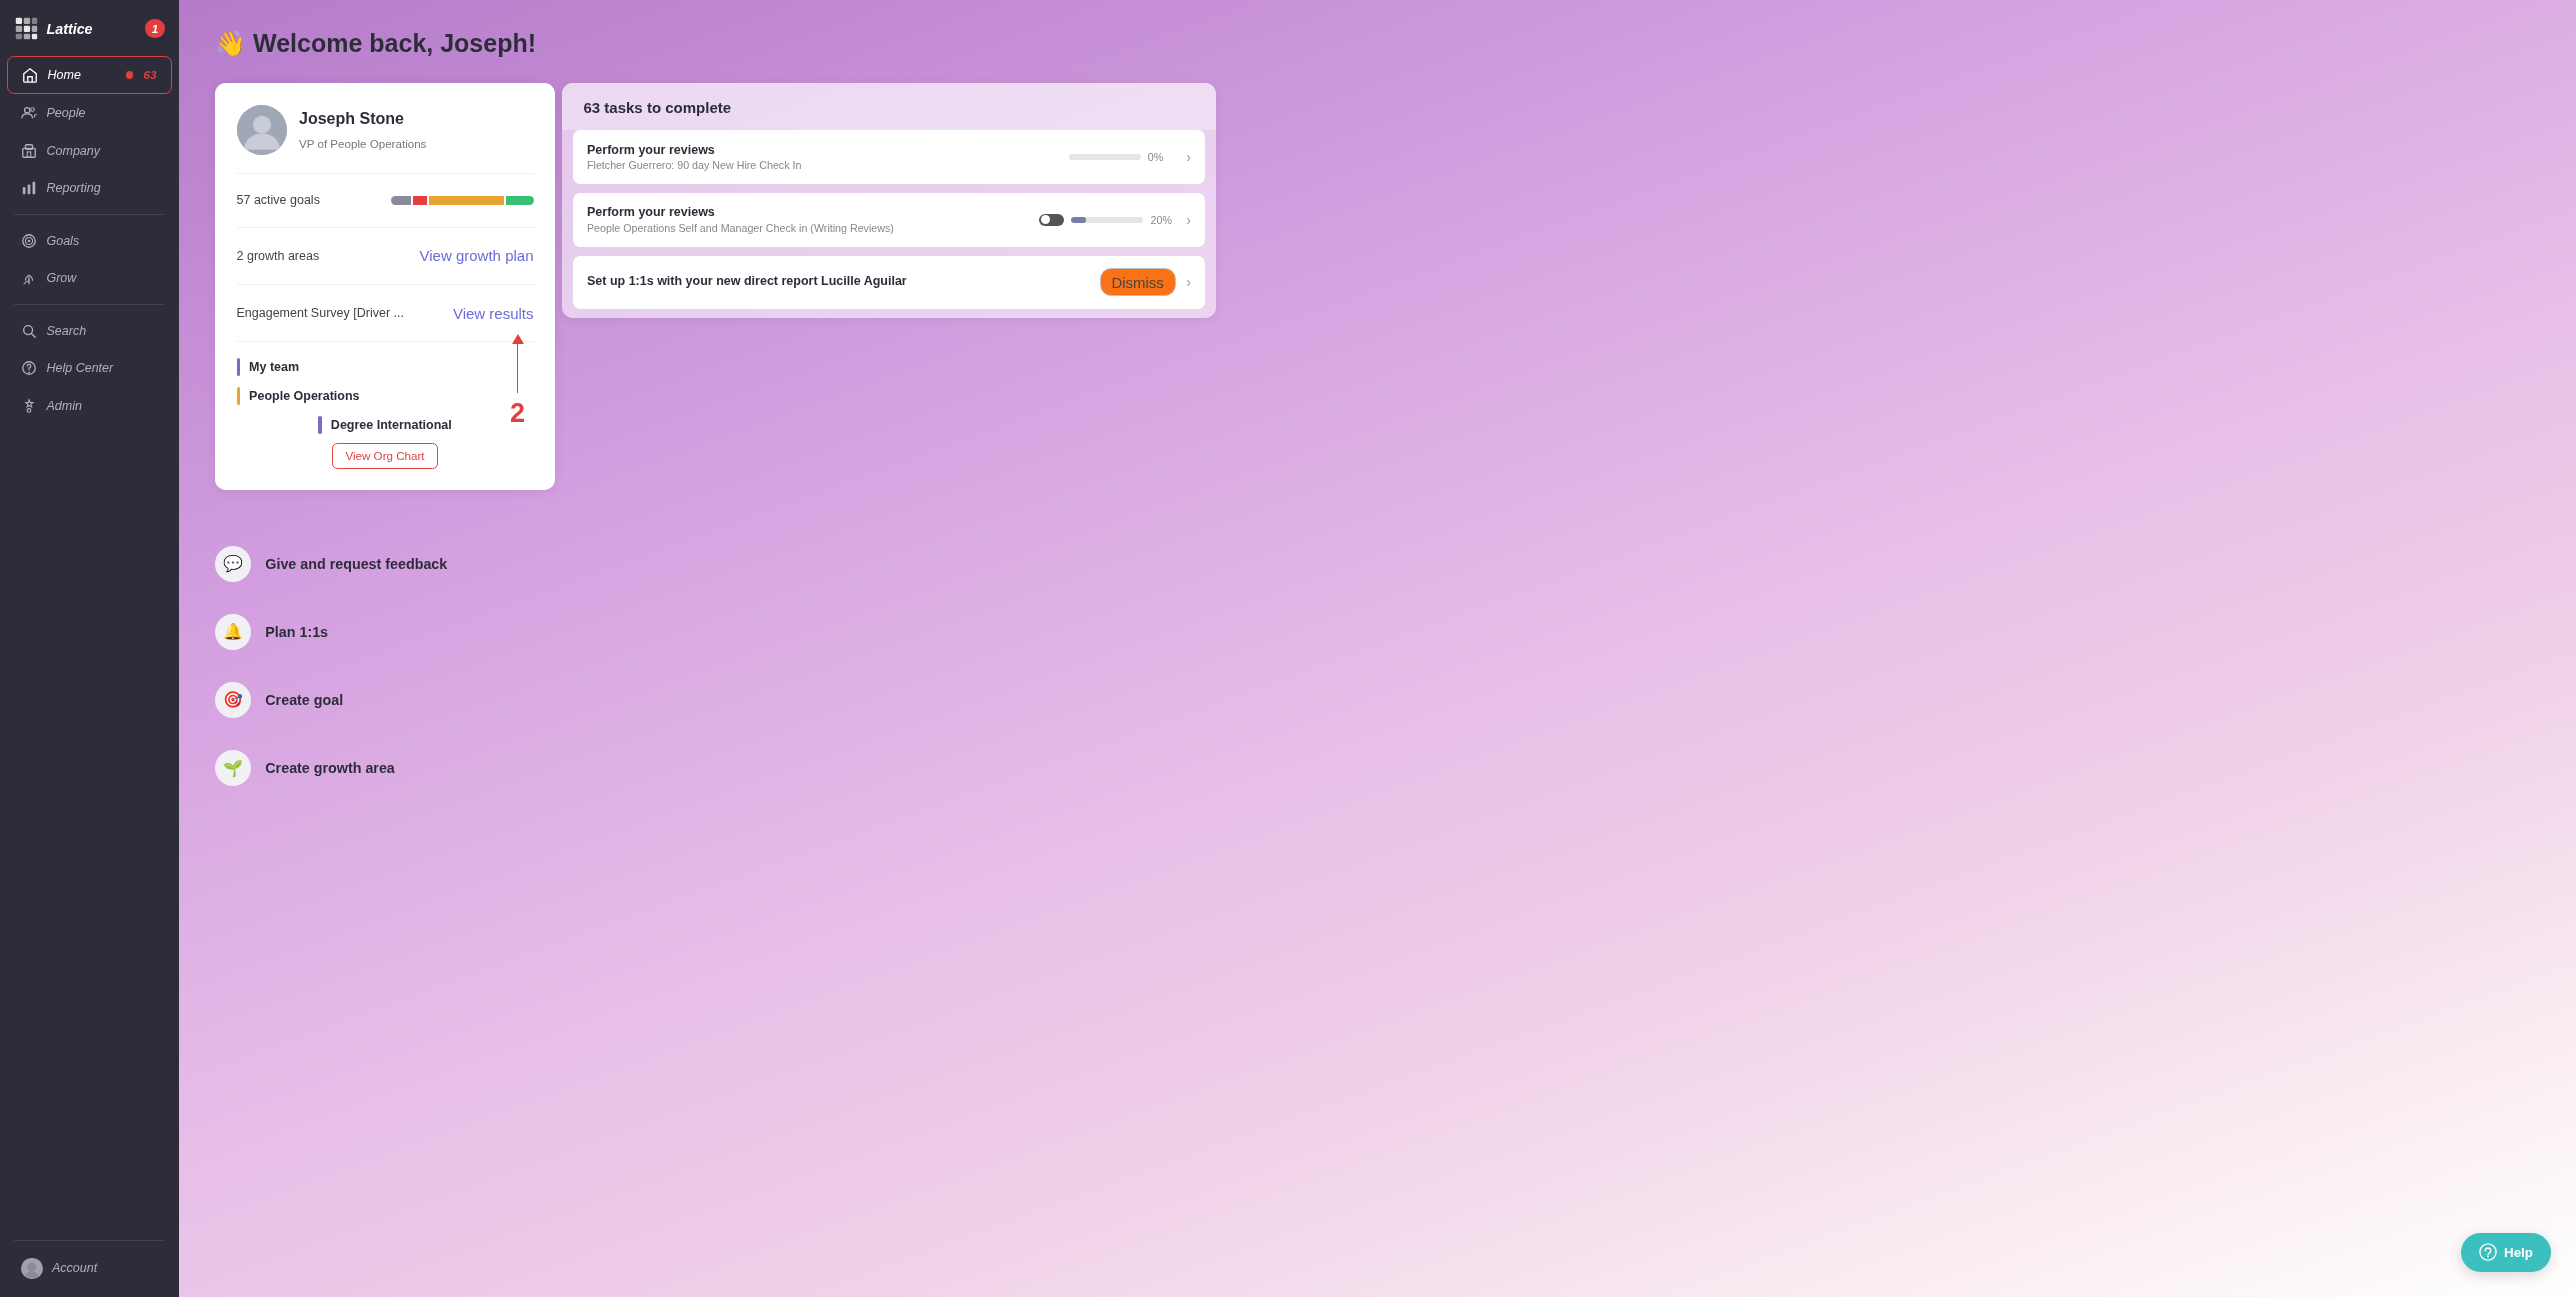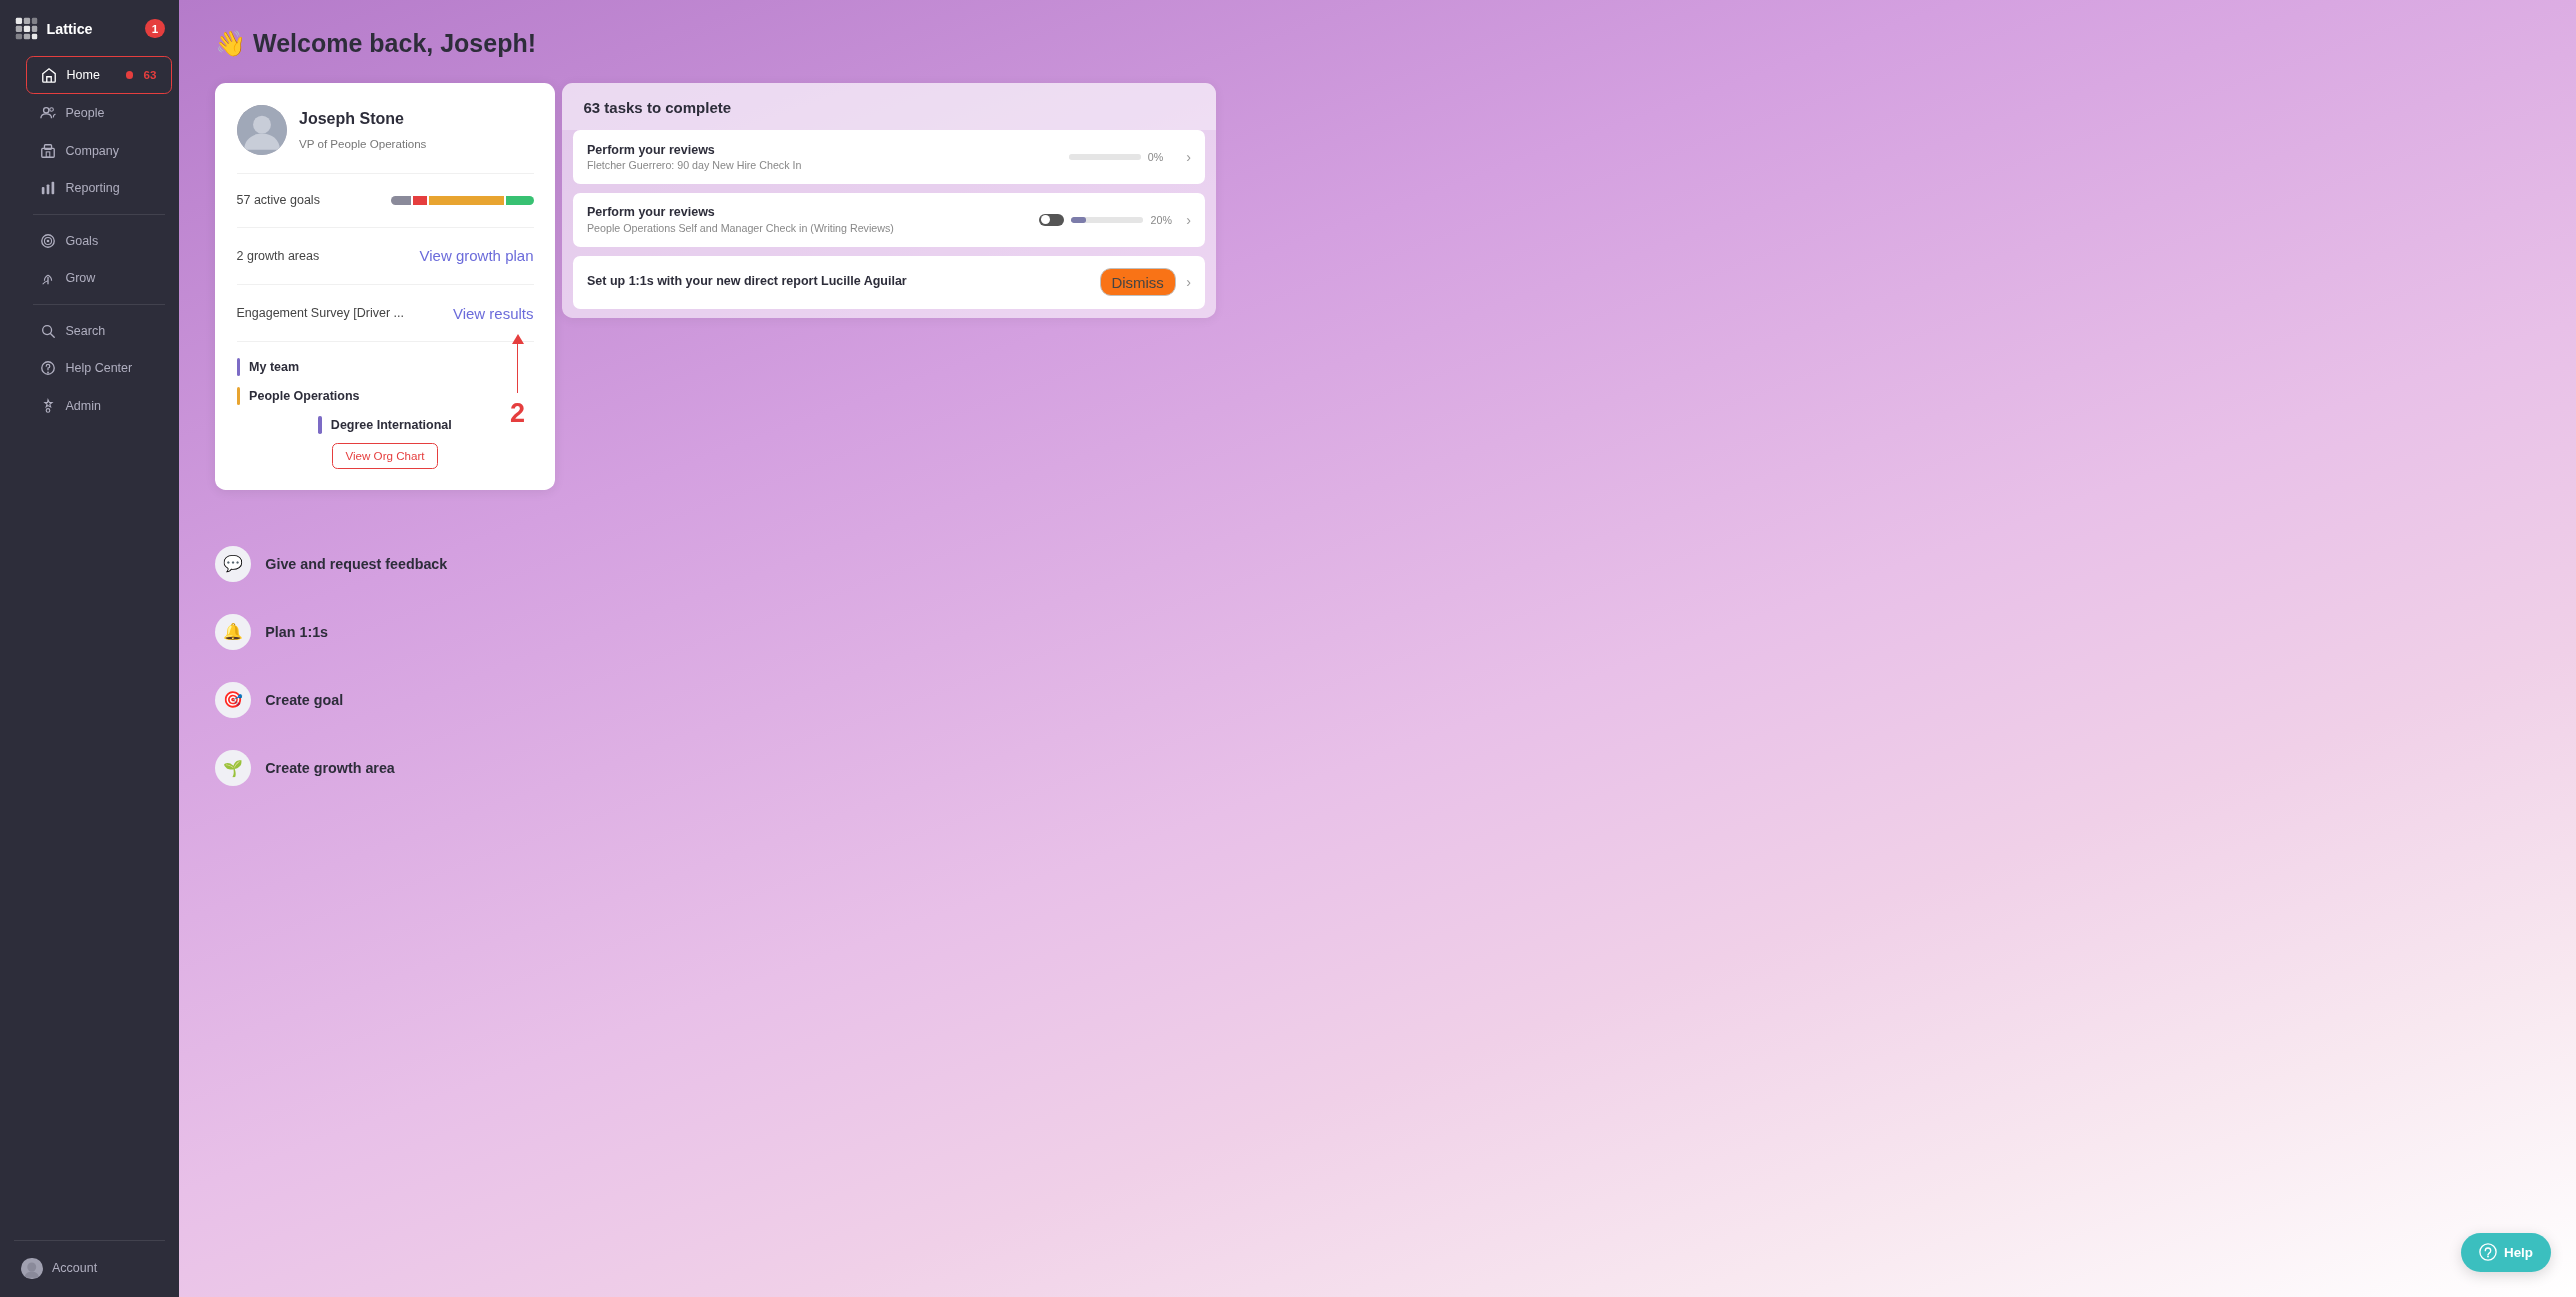--- a/index.html
+++ b/index.html
@@ -7,20 +7,21 @@
 
     
     .sidebar {
       width: 179px;
       min-width: 179px;
       background: #2d2d3a;
       display: flex;
       flex-direction: column;
       height: 100vh;
       overflow-y: auto;
+      font-style: italic;
     }
     .sidebar-logo {
       display: flex;
       align-items: center;
       padding: 16px 14.3px 10.7px 14.3px;
       gap: 7.2px;
     }
     .logo-icon {
       width: 25px;
       height: 25px;
@@ -28,21 +29,20 @@
     .logo-text {
       color: #fff;
       font-size: 14.3px;
       font-weight: 600;
     }
     .sidebar-nav {
       flex: 1;
       display: flex;
       flex-direction: column;
       padding: 3.6px 0;
-      margin-left: 19px;
     }
     .nav-item {
       display: flex;
       align-items: center;
       gap: 9px;
       padding: 9.8px 14.3px;
       color: #b0afc0;
       font-size: 12.5px;
       cursor: pointer;
       border-radius: 5.4px;

